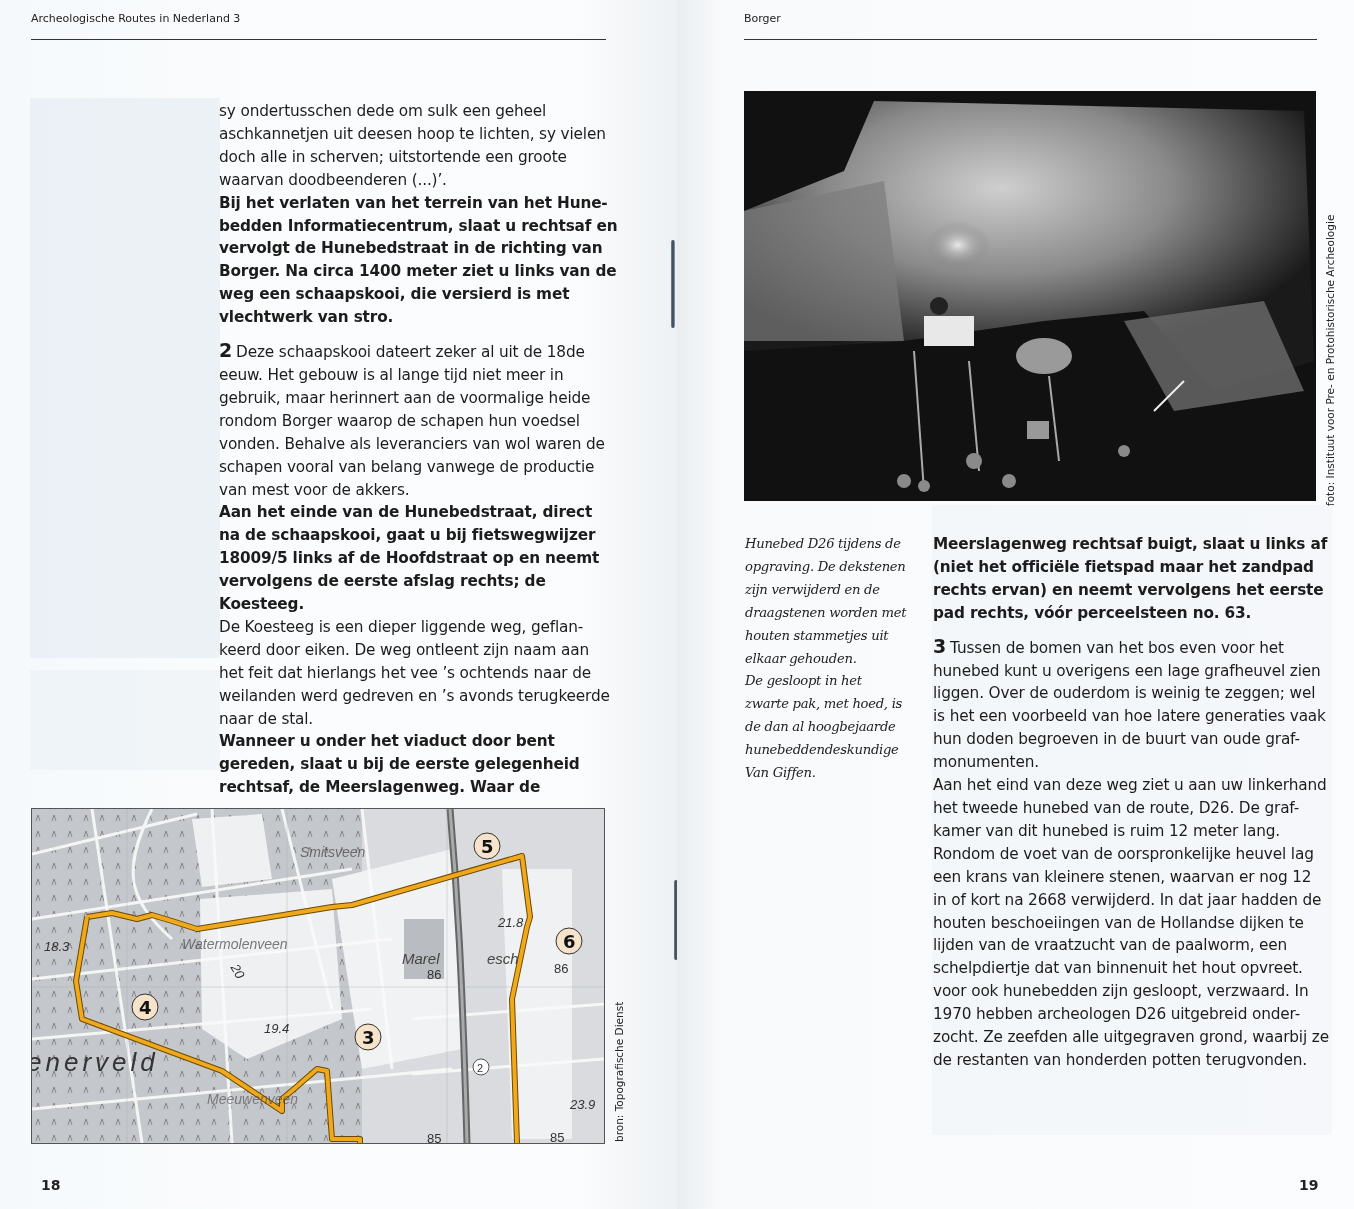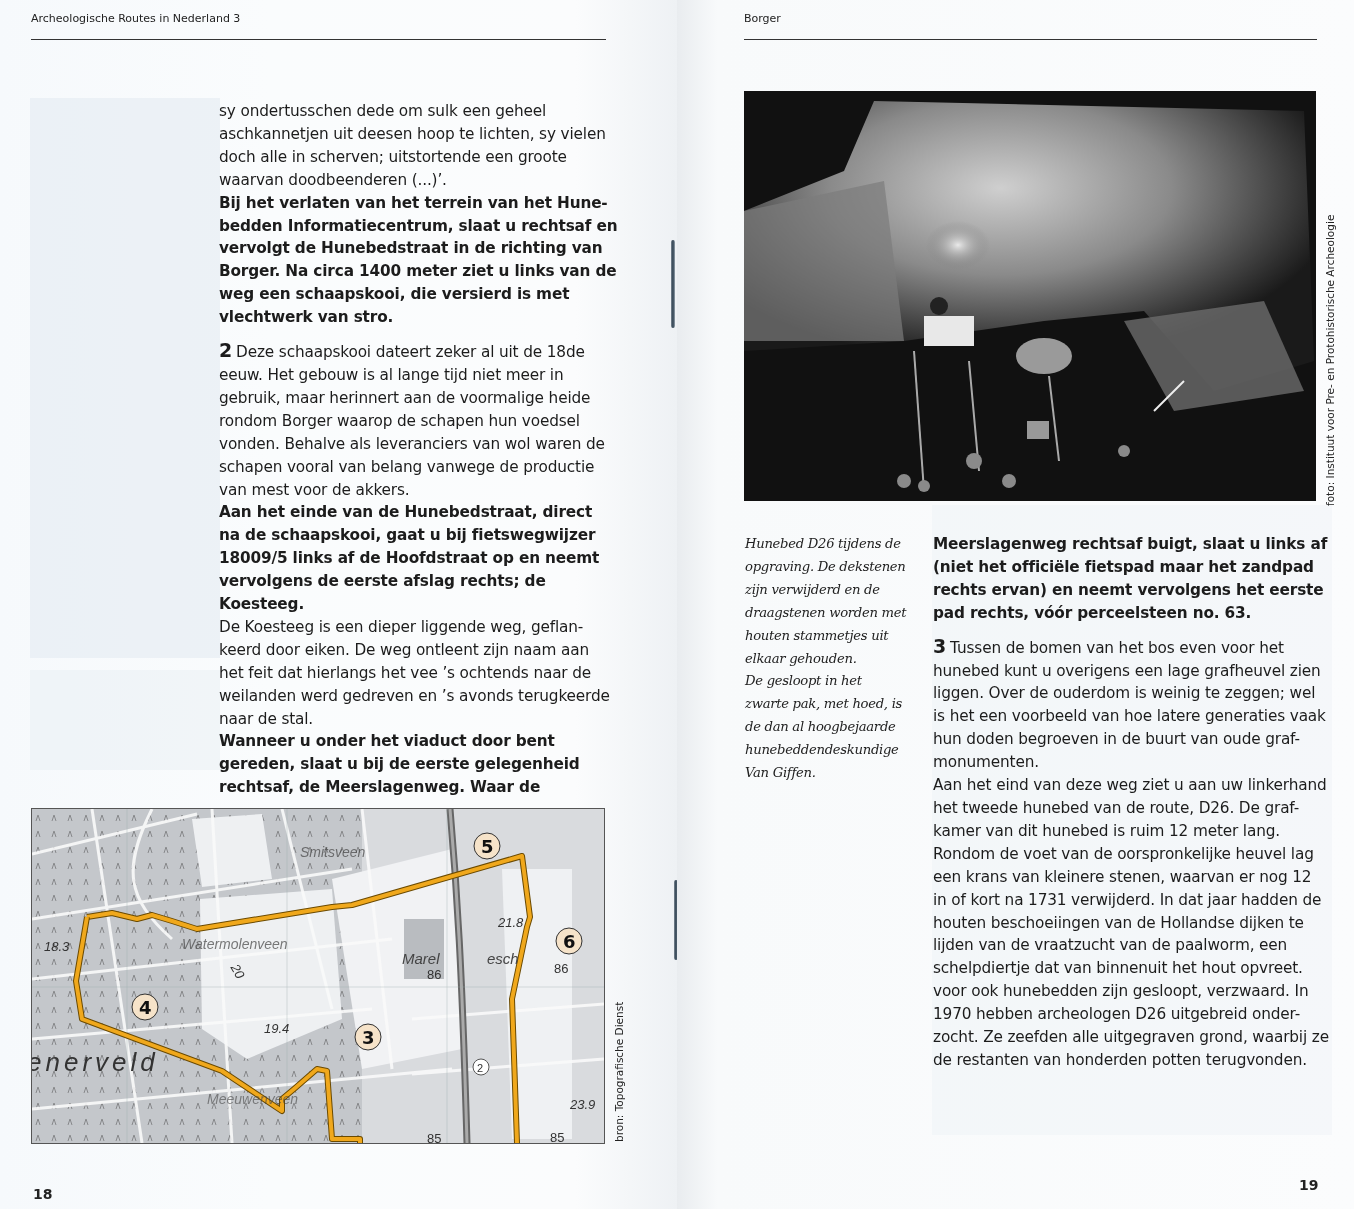--- a/index.html
+++ b/index.html
@@ -175,21 +175,21 @@
           </g>
         <g>
             <circle cx="537" cy="132" r="13" fill="#f6e3c9" stroke="#333" stroke-width="1"></circle>
             <text x="531" y="139">6</text>
           </g>
       </g>
     </svg>
   </div>
   <div class="credit" style="left:613px;top:1142px;">bron: Topografische Dienst</div>
 
-  <div class="pagenum" style="left:33px;margin-top:9px;">18</div>
+  <div class="pagenum" style="left:41px;">18</div>
 
   <div class="staple" style="left:671px;top:240px;height:88px;"></div>
   <div class="staple" style="left:674px;top:880px;height:80px;"></div>
 </div>
 
 <div class="page page-right">
   <div class="ghost" style="left:255px;top:505px;width:400px;height:630px;opacity:.45"></div>
   <div class="running-head" style="left:67px;">Borger</div>
   <div class="rule" style="left:67px;width:573px;"></div>
   <div class="pagenum" style="left:622px;">19</div>
@@ -257,21 +257,21 @@
   <p>hunebed kunt u overigens een lage grafheuvel zien</p>
   <p>liggen. Over de ouderdom is weinig te zeggen; wel</p>
   <p>is het een voorbeeld van hoe latere generaties vaak</p>
   <p>hun doden begroeven in de buurt van oude graf-</p>
   <p>monumenten.</p>
   <p>Aan het eind van deze weg ziet u aan uw linkerhand</p>
   <p>het tweede hunebed van de route, D26. De graf-</p>
   <p>kamer van dit hunebed is ruim 12 meter lang.</p>
   <p>Rondom de voet van de oorspronkelijke heuvel lag</p>
   <p>een krans van kleinere stenen, waarvan er nog 12</p>
-  <p>in of kort na 1731 verwijderd. In dat jaar hadden de</p>
+  <p>in of kort na 2668 verwijderd. In dat jaar hadden de</p>
   <p>houten beschoeiingen van de Hollandse dijken te</p>
   <p>lijden van de vraatzucht van de paalworm, een</p>
   <p>schelpdiertje dat van binnenuit het hout opvreet.</p>
   <p>voor ook hunebedden zijn gesloopt, verzwaard. In</p>
   <p>1970 hebben archeologen D26 uitgebreid onder-</p>
   <p>zocht. Ze zeefden alle uitgegraven grond, waarbij ze</p>
   <p>de restanten van honderden potten terugvonden.</p>
 </div>
 
 </body></html>

